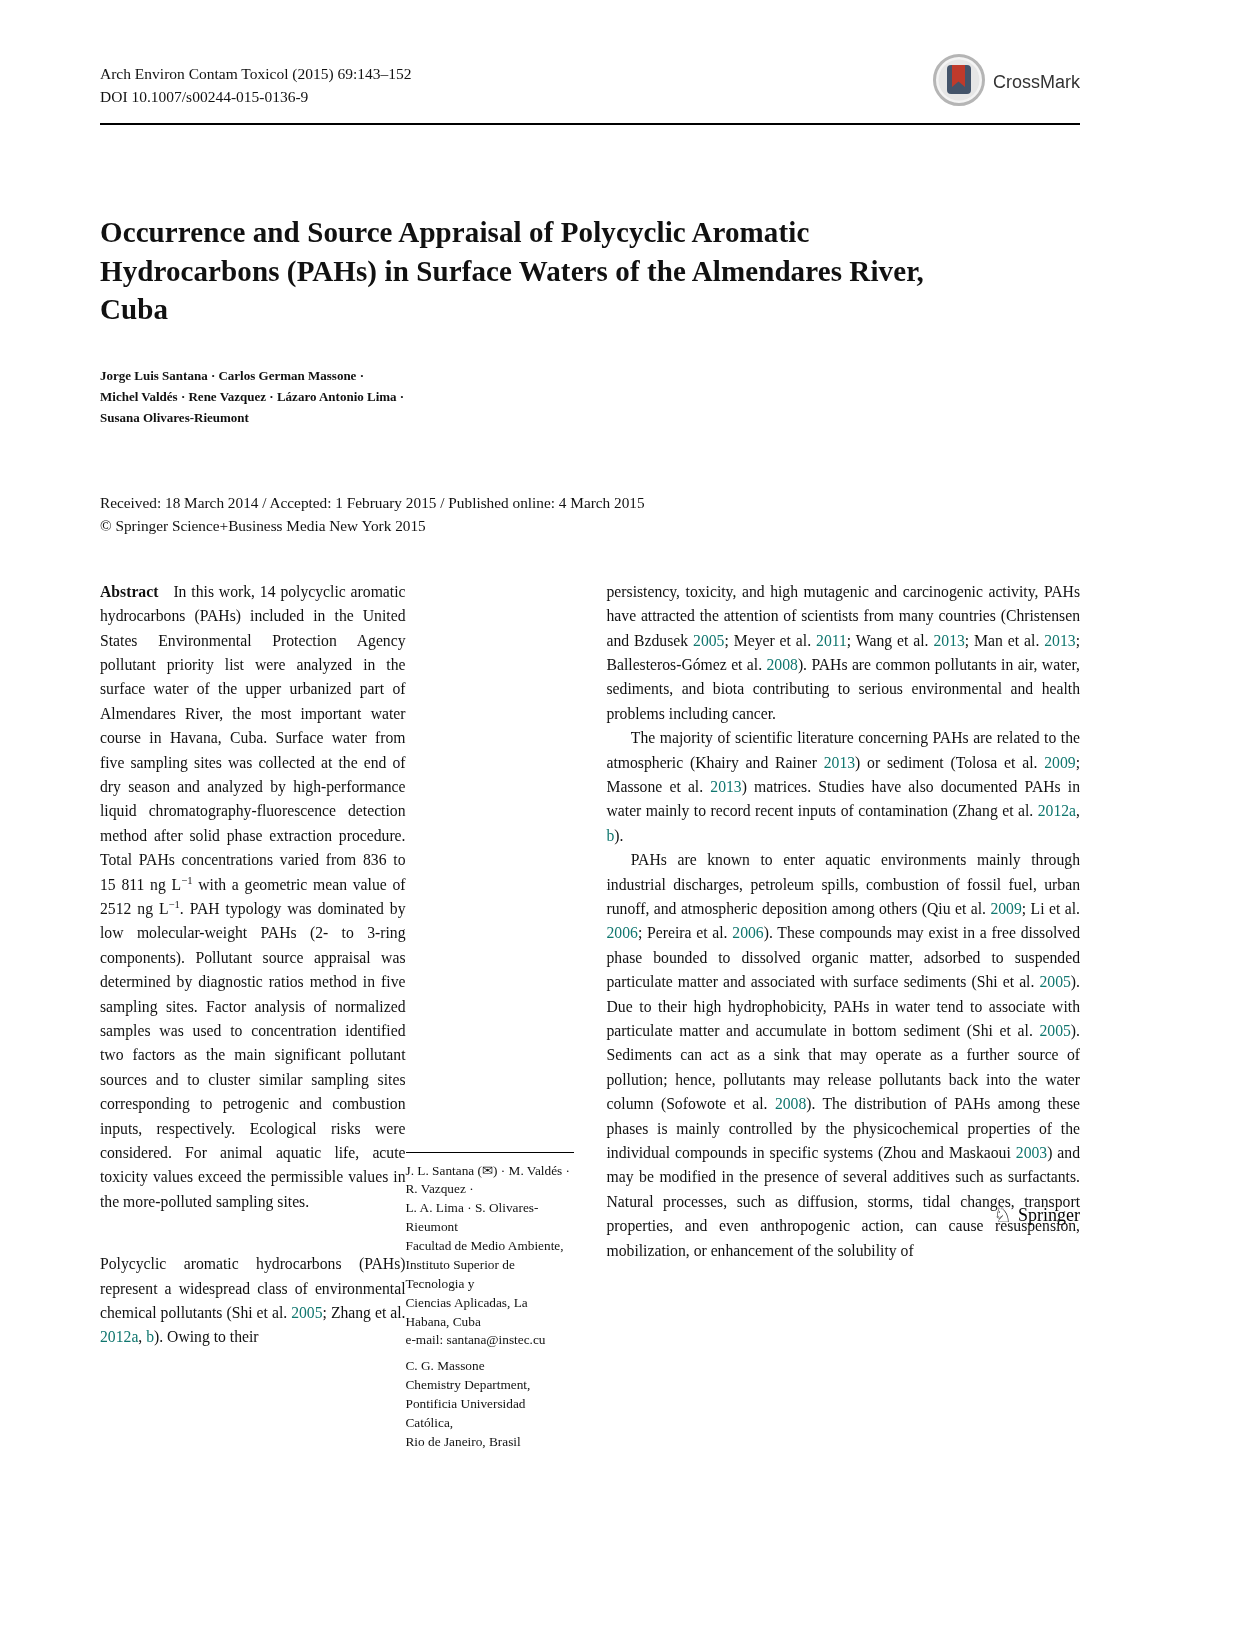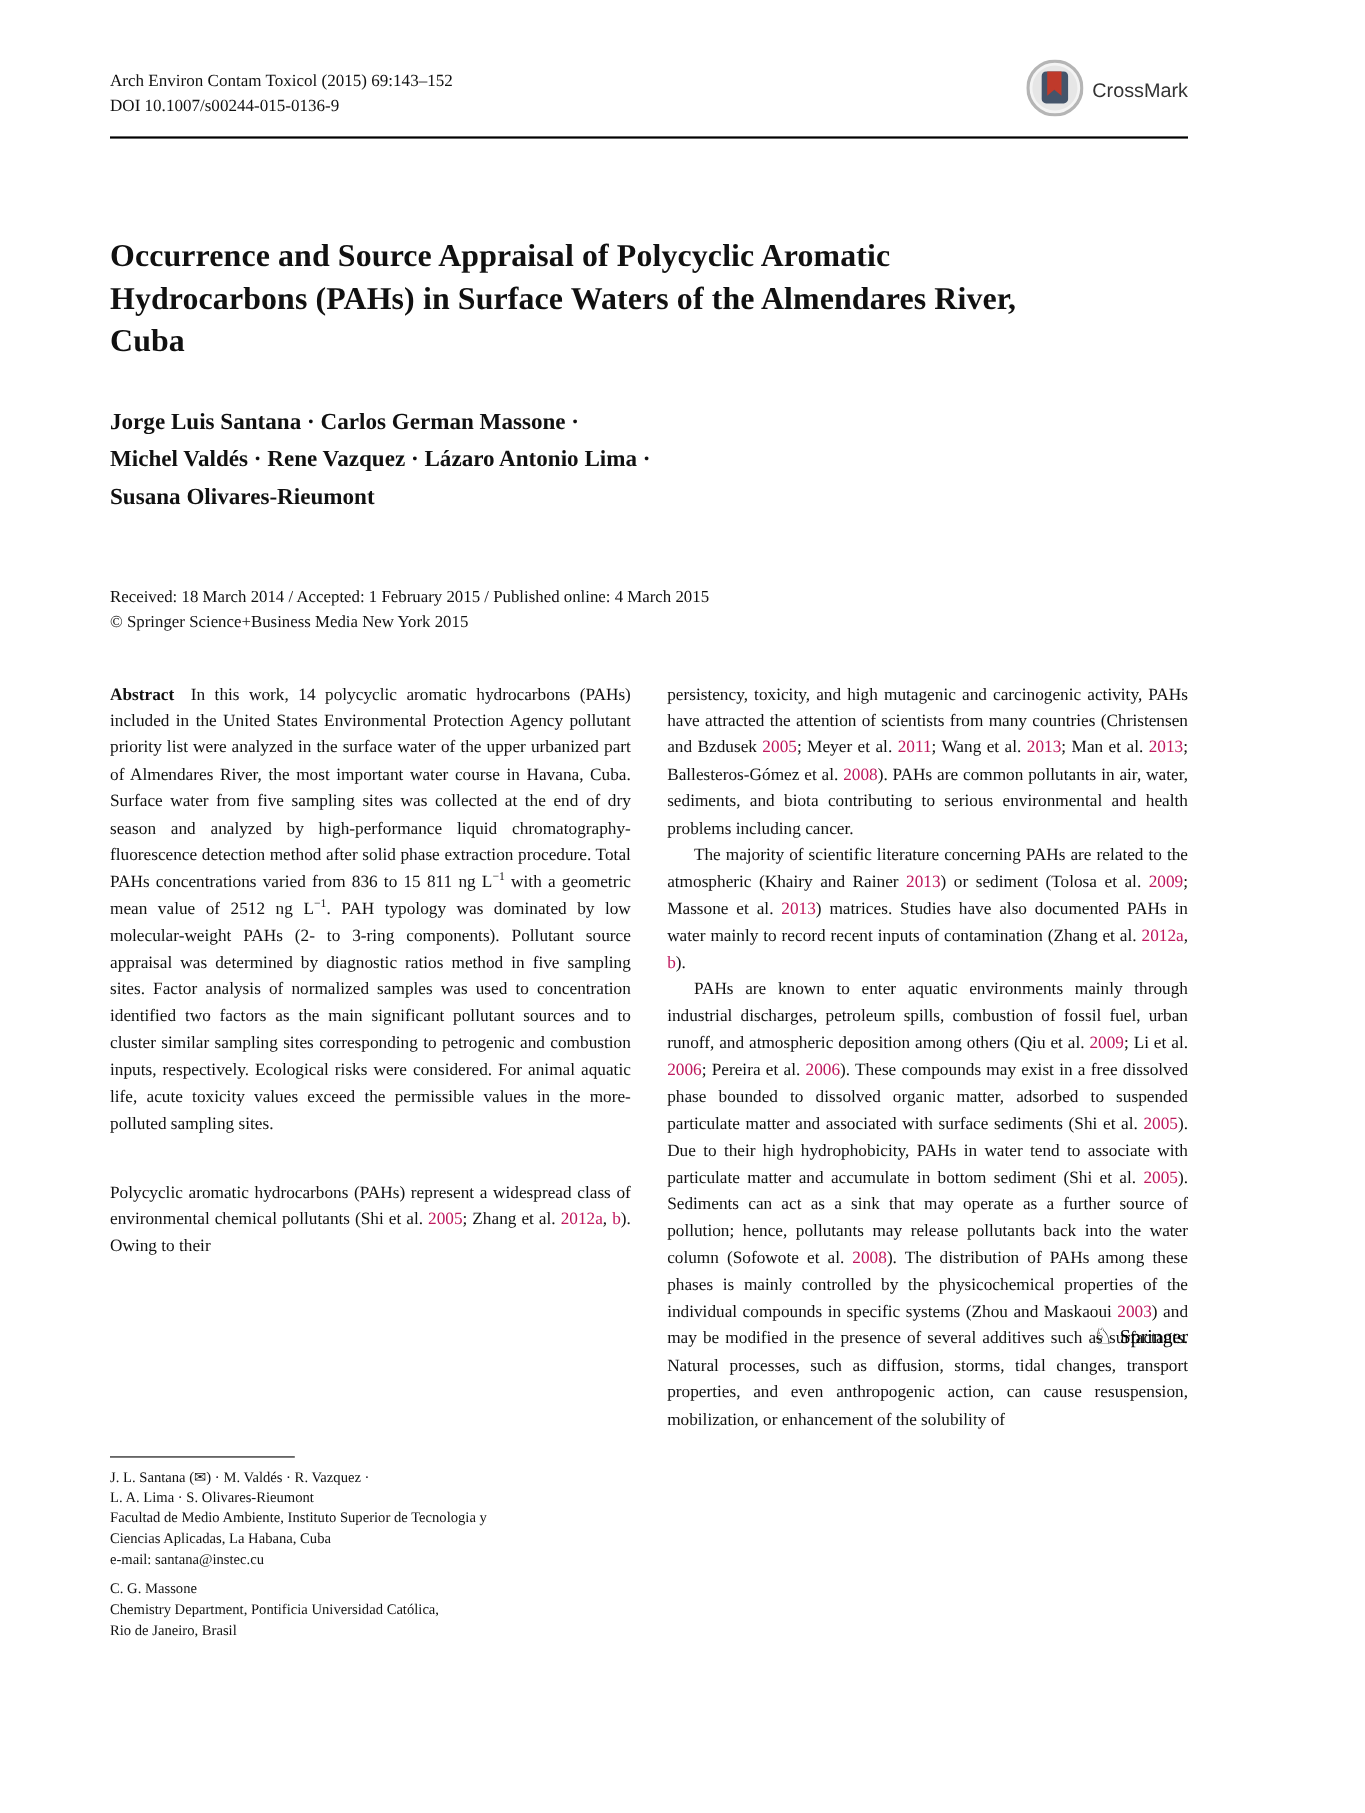--- a/index.html
+++ b/index.html
@@ -19,33 +19,33 @@
   .header { display:flex; justify-content:space-between; align-items:flex-start; }
   .header-left { font-size:15.5px; line-height:1.5; }
   .crossmark { display:flex; align-items:center; gap:8px; margin-top:-8px; cursor:pointer; }
   .crossmark-label { font-size:18px; color:#333333; font-family:"Liberation Sans", sans-serif; }
   .header-rule { border-top:2.5px solid #000000; margin-top:13px; }
 
   .title {
     font-size:29px; line-height:1.33; font-weight:bold;
     margin-top:88px; max-width:860px; letter-spacing:0.1px;
   }
-  .authors { font-size:21px; font-weight:bold; line-height:1.62; margin-top:36px; }
+  .authors { font-size:13px; font-weight:bold; line-height:1.62; margin-top:36px; }
   .received { font-size:15.3px; line-height:1.5; margin-top:64px; }
 
   .columns { display:flex; gap:33px; margin-top:42px; min-height:872px; align-items:stretch; }
   .col { flex:1 1 0; min-width:0; }
-  .col.left { display:flex; flex-direction:column; }
+  .col.left { display:flex; flex-direction:row; }
 
   .para { font-size:15.7px; line-height:1.555; text-align:justify; }
   .para.indent { text-indent:1.55em; }
   .para.space-before { margin-top:38px; }
   .para-label { font-weight:bold; margin-right:15px; }
   sup { font-size:0.68em; line-height:0; }
-  .cite { color:#be185d; cursor:pointer; }
+  .cite { color:#0f766e; cursor:pointer; }
 
   .footnote { margin-top:auto; font-size:13.3px; line-height:1.42; }
   .footnote-rule { width:168px; border-top:1.4px solid #000000; margin-bottom:9px; }
   .fn-block { margin-bottom:7px; }
   .fn-block:last-child { margin-bottom:0; }
 
   .footer { position:absolute; right:161px; bottom:138px; }
   .springer { display:flex; align-items:center; gap:6px; font-size:18px; color:#000; }
   .springer .horse { font-size:21px; line-height:1; }
 </style>

